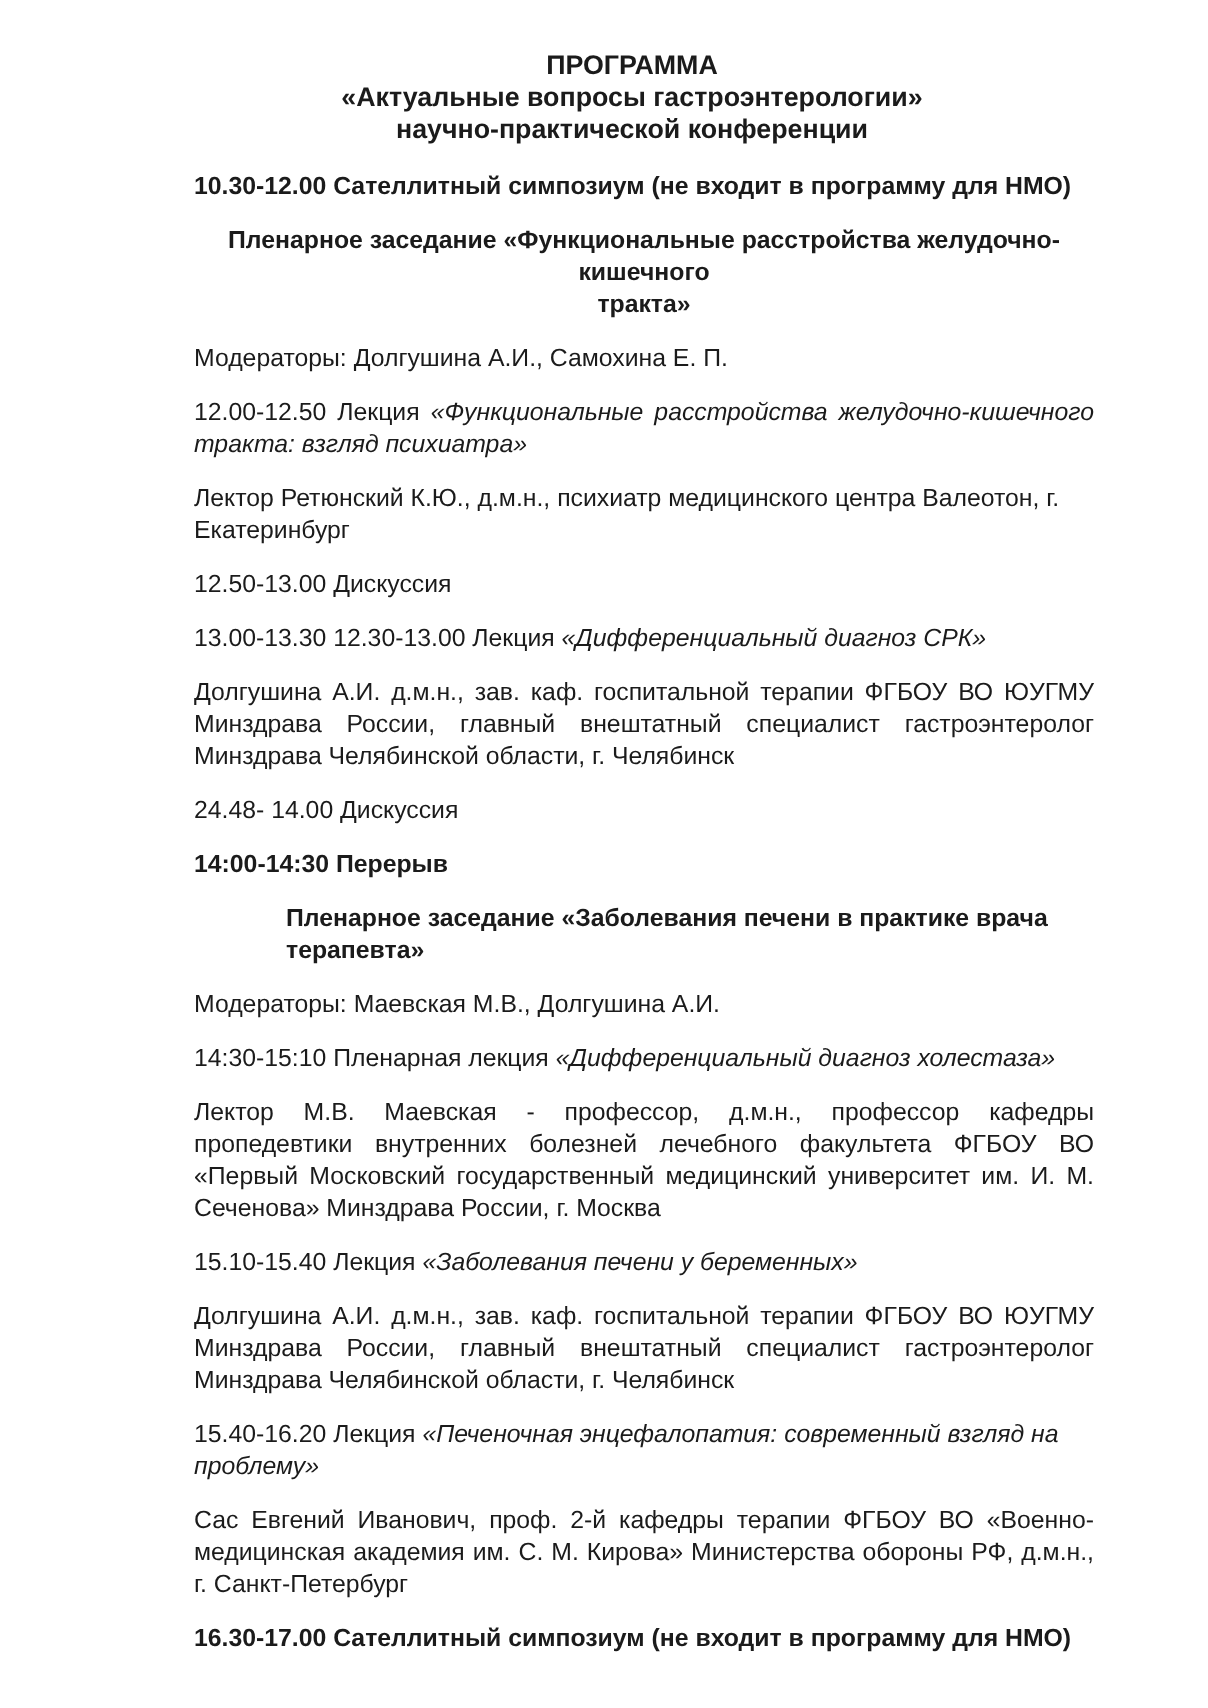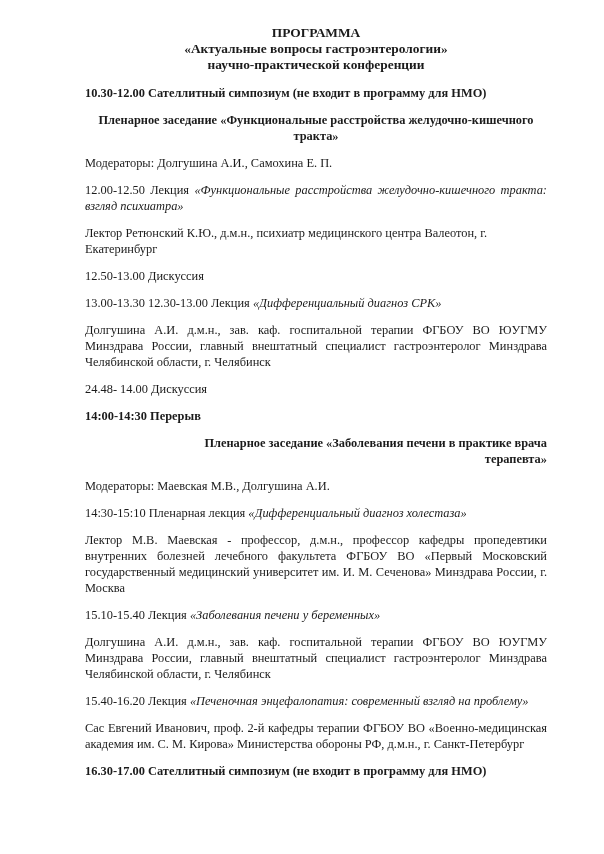--- a/index.html
+++ b/index.html
@@ -2,33 +2,33 @@
 <html><head>
 <meta charset="utf-8">
 <style>
   html,body { margin:0; padding:0; background:#ffffff; }
   .page {
     position:relative;
     width:604px; height:854px;
     box-sizing:border-box;
     padding:25px 57px 20px 85px;
     background:#ffffff;
-    font-family:Liberation Serif, serif;
+    font-family:Liberation Sans, sans-serif;
     font-size:12.4px;
     line-height:16px;
     color:#1b1b1b;
     overflow:hidden;
   }
-  p { margin:0 0 11px 0; }
+  p { margin:0 0 11px 12px; }
   .b { font-weight:bold; }
   .c { text-align:center; }
   .j { text-align:justify; }
   .i { font-style:italic; }
   .head { font-size:13.4px; margin-bottom:12px; }
-  .c2 { text-align:right; margin-left:58px; }
+  .c2 { text-align:left; margin-left:58px; }
 </style>
 </head>
 <body>
 
 <div class="page">
 
   <div class="c b head">
     <div>ПРОГРАММА</div>
     <div>«Актуальные вопросы гастроэнтерологии»</div>
     <div>научно-практической конференции</div>

